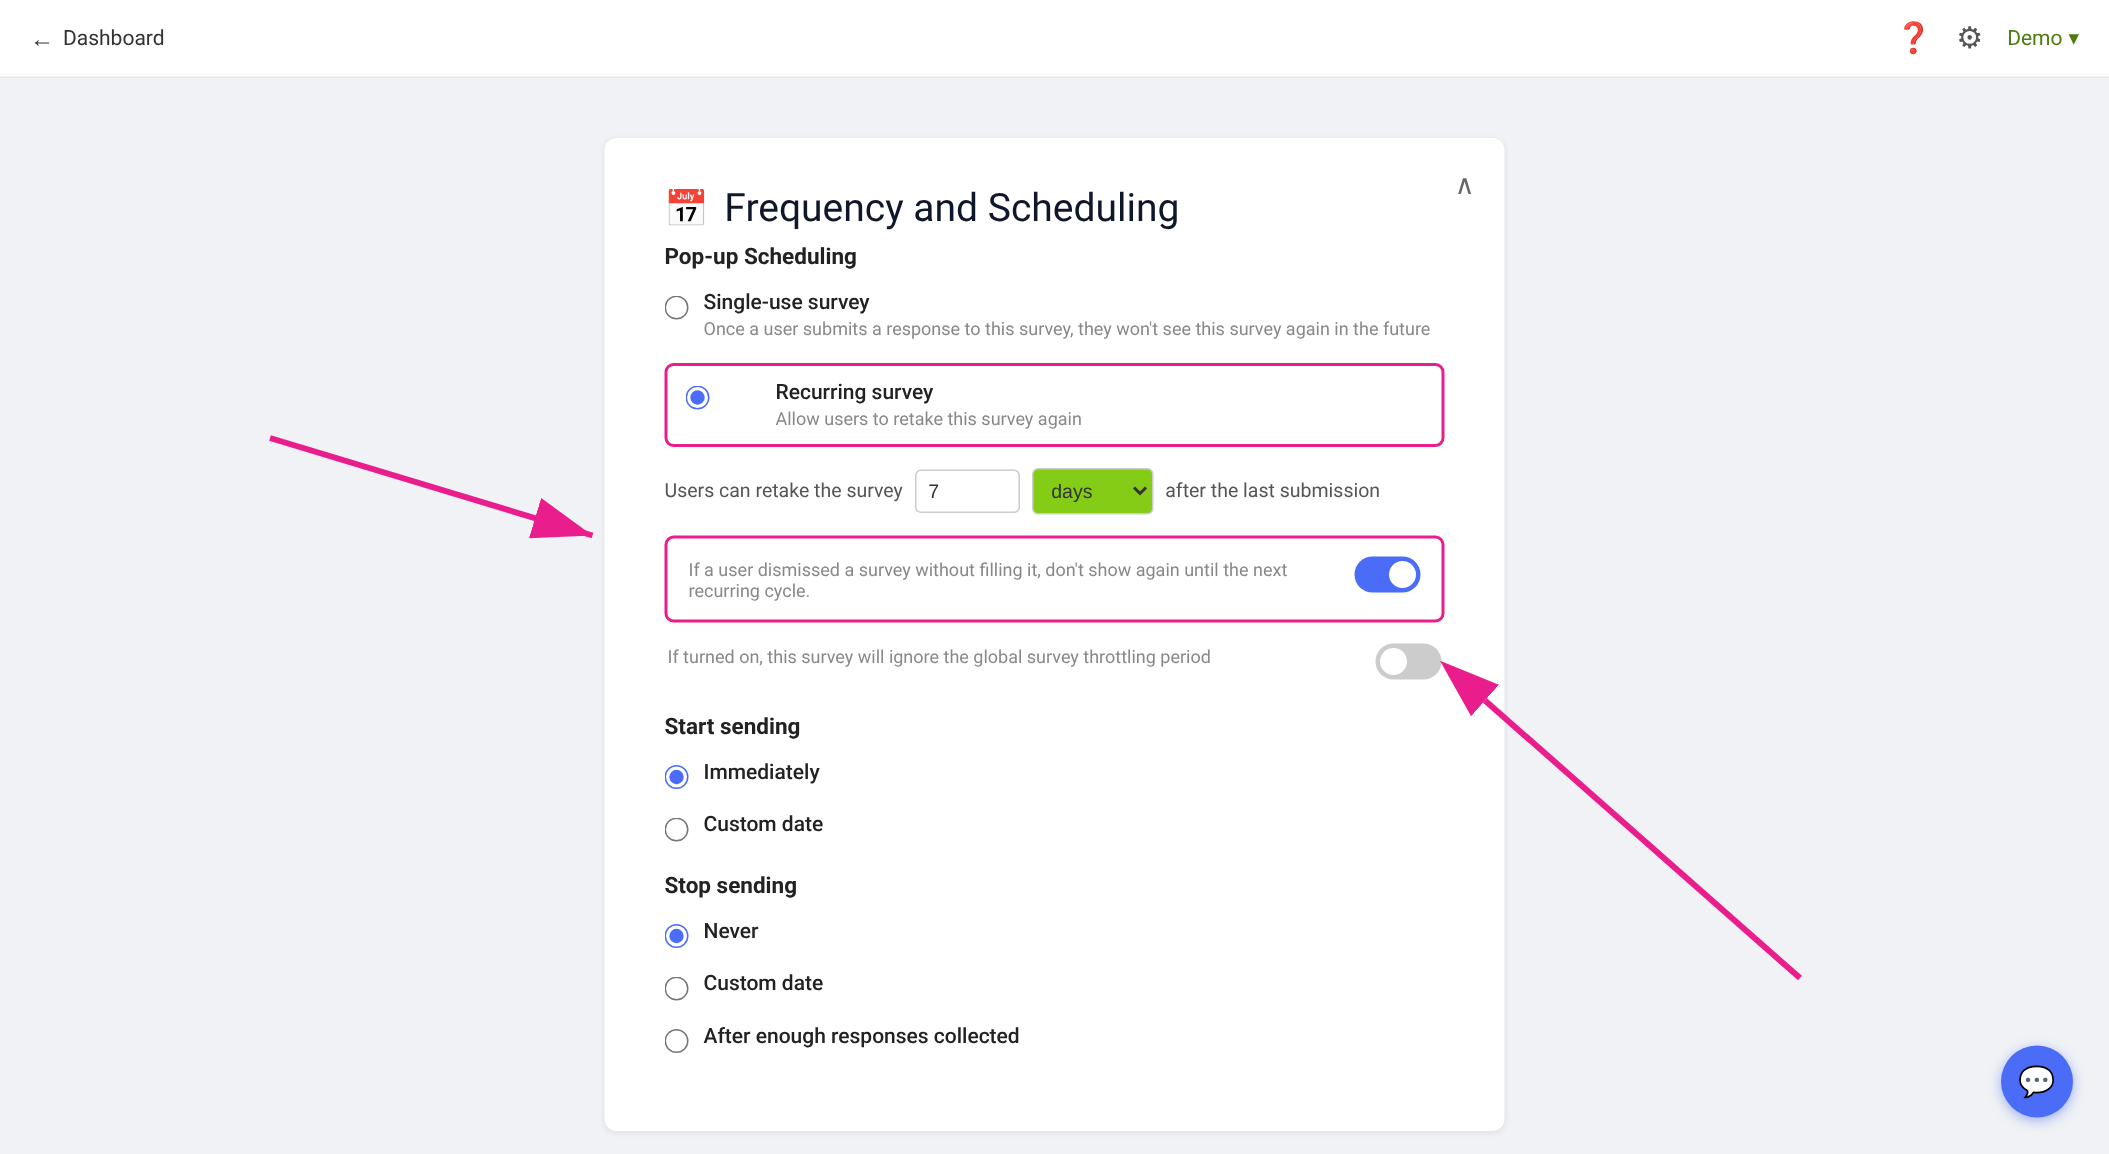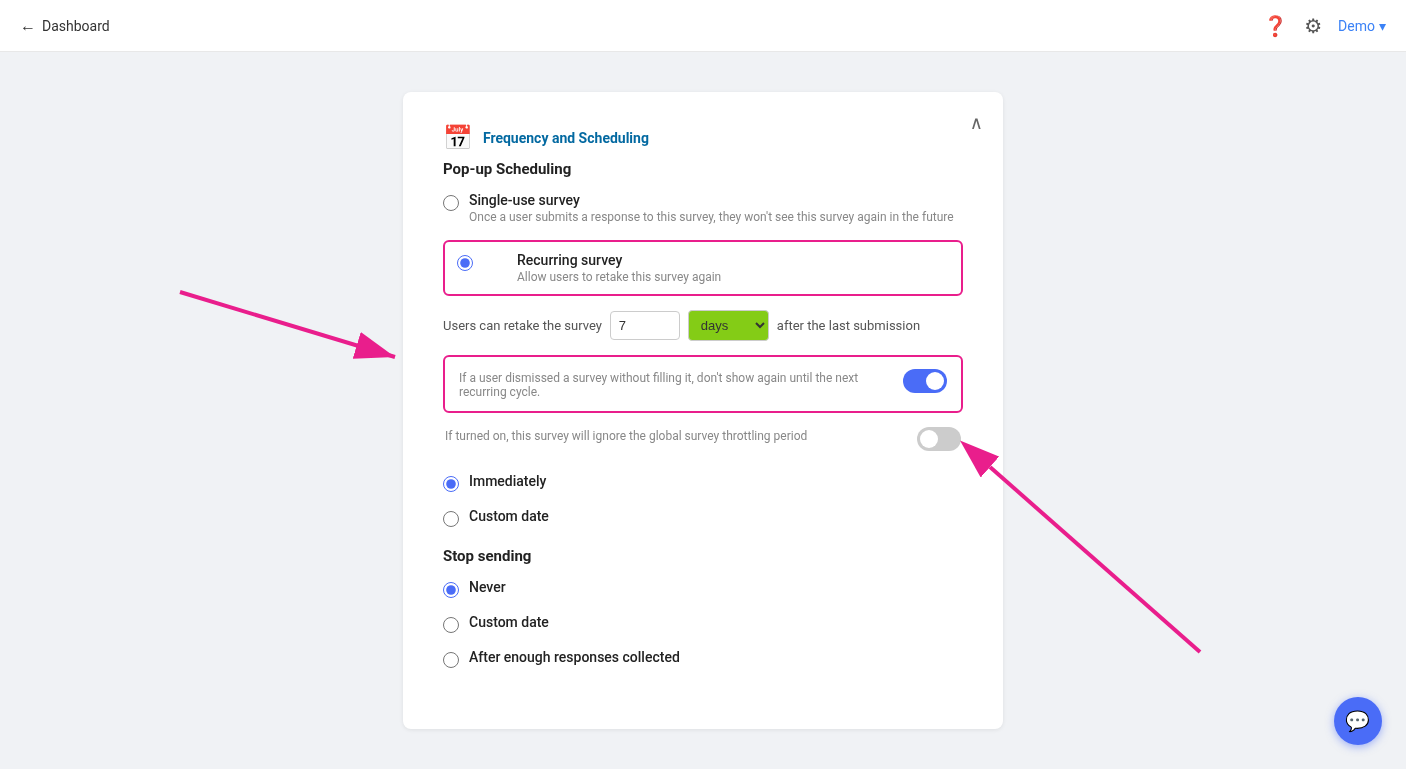--- a/index.html
+++ b/index.html
@@ -48,21 +48,21 @@
       font-size: 20px;
       display: flex;
       align-items: center;
     }
     .user-menu {
       display: flex;
       align-items: center;
       gap: 4px;
       cursor: pointer;
       font-size: 14px;
-      color: #3b82f6;
+      color: #4d7c0f;
     }
 
     
     .main-content {
       margin-top: 52px;
       display: flex;
       justify-content: center;
       padding: 40px 20px;
       min-height: calc(769px - 52px);
     }
@@ -92,23 +92,23 @@
     .section-header {
       display: flex;
       align-items: center;
       gap: 10px;
       margin-bottom: 8px;
     }
     .section-icon {
       font-size: 24px;
     }
     .section-title {
-      font-size: 14px;
-      font-weight: 700;
-      color: #0369a1;
+      font-size: 26px;
+      font-weight: 400;
+      color: #0f172a;
     }
     .section-subtitle {
       font-size: 13px;
       color: #888;
       margin-bottom: 24px;
     }
 
     
     .subsection-label {
       font-size: 15px;
@@ -379,20 +379,21 @@
       <div class="throttle-text">
         <div class="desc">If turned on, this survey will ignore the global survey throttling period</div>
       </div>
       <label class="toggle">
         <input type="checkbox" style="">
         <span class="toggle-slider"></span>
       </label>
     </div>
 
     <div class="section-gap">
+      <div class="subsection-label">Start sending</div>
       <label class="radio-option">
         <input type="radio" name="start" checked="" style="">
         <div class="radio-option-text">
           <div class="radio-title">Immediately</div>
         </div>
       </label>
       <label class="radio-option">
         <input type="radio" name="start" style="">
         <div class="radio-option-text">
           <div class="radio-title">Custom date</div>

